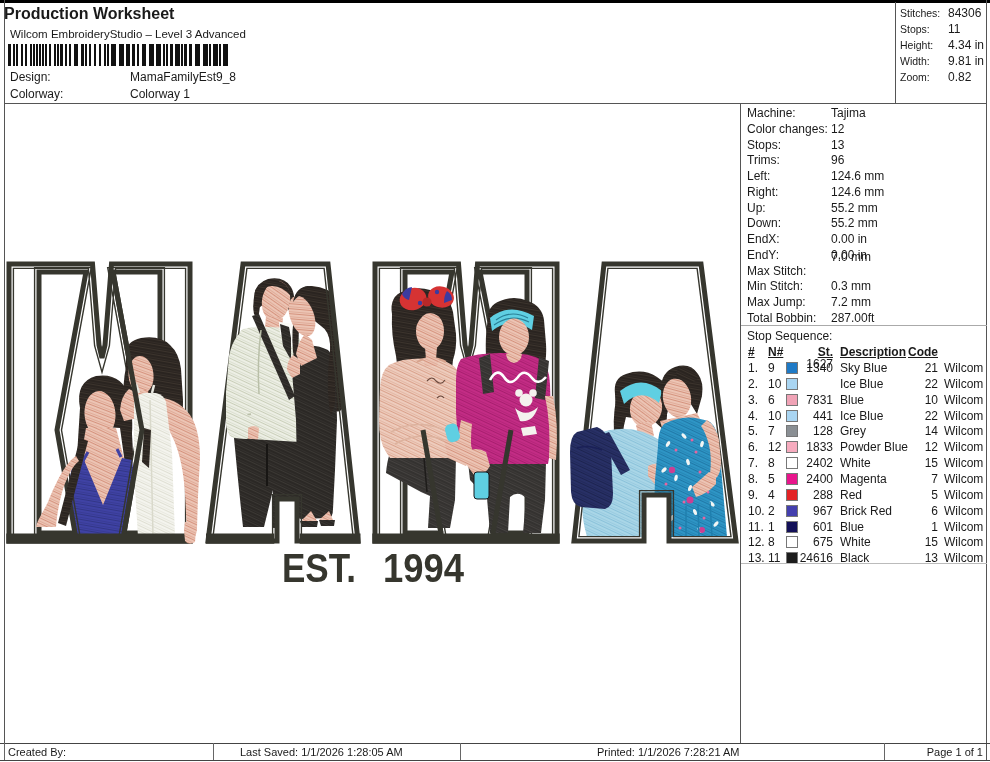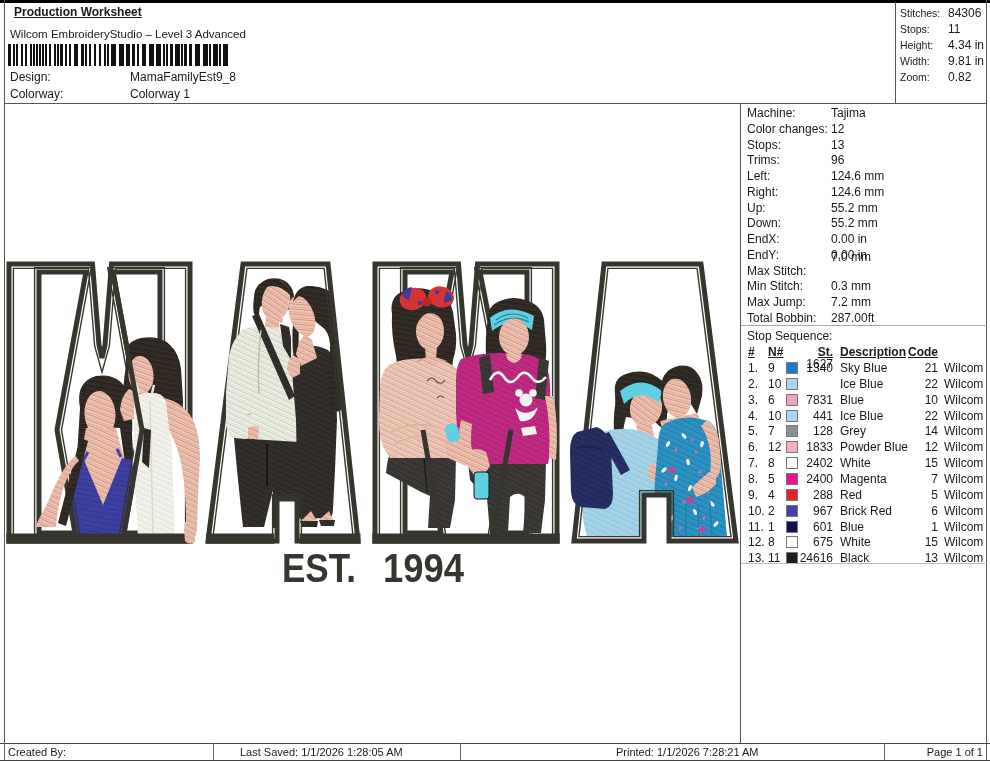--- a/index.html
+++ b/index.html
@@ -336,21 +336,21 @@
 <text x="282" y="582" font-family="Liberation Sans, sans-serif" font-size="40" font-weight="bold" fill="#36362e" textLength="74" lengthAdjust="spacingAndGlyphs">EST.</text>
 <text x="383" y="582" font-family="Liberation Sans, sans-serif" font-size="40" font-weight="bold" fill="#36362e" textLength="81" lengthAdjust="spacingAndGlyphs">1994</text>
 </svg>
 
 <div style="position:absolute;left:0;top:0;width:990px;height:3px;background:#000;"></div>
 
 <div style="position:absolute;left:4px;top:0;width:1px;height:760px;background:#555;"></div>
 
 <div style="position:absolute;left:986px;top:0;width:1px;height:760px;background:#555;"></div>
 
-<div style="position:absolute;left:14px;top:5px;font-size:12px;font-weight:bold;text-decoration:underline;">Production Worksheet</div>
+<div style="position:absolute;left:4px;top:5px;font-size:16px;font-weight:bold;">Production Worksheet</div>
 
 <div style="position:absolute;left:10px;top:28px;font-size:11.5px;">Wilcom EmbroideryStudio – Level 3 Advanced</div>
 
 <svg width="240" height="70" viewBox="0 0 240 70" style="position:absolute;left:0;top:0;">
     <rect x="8.0" y="44" width="3" height="22" fill="#111"></rect>
     <rect x="13.0" y="44" width="2" height="22" fill="#111"></rect>
     <rect x="16.0" y="44" width="2" height="22" fill="#111"></rect>
     <rect x="21.0" y="44" width="2" height="22" fill="#111"></rect>
     <rect x="25.0" y="44" width="2" height="22" fill="#111"></rect>
     <rect x="30.0" y="44" width="2" height="22" fill="#111"></rect>
@@ -563,14 +563,14 @@
 
 <div style="position:absolute;left:0;top:760px;width:990px;height:1px;background:#444;"></div>
 
 <div style="position:absolute;left:4px;top:743px;width:1px;height:17px;background:#666;"></div>
 <div style="position:absolute;left:213px;top:743px;width:1px;height:17px;background:#666;"></div>
 <div style="position:absolute;left:460px;top:743px;width:1px;height:17px;background:#666;"></div>
 <div style="position:absolute;left:884px;top:743px;width:1px;height:17px;background:#666;"></div>
 <div style="font-size:11px;">
 <div style="position:absolute;left:8px;top:746px;">Created By:</div>
 <div style="position:absolute;left:240px;top:746px;">Last Saved: 1/1/2026 1:28:05 AM</div>
-<div style="position:absolute;left:584px;top:746px;padding-left:32px;">Printed: 1/1/2026 7:28:21 AM</div>
+<div style="position:absolute;left:565px;top:746px;padding-left:32px;">Printed: 1/1/2026 7:28:21 AM</div>
 <div style="position:absolute;left:884px;top:746px;width:99px;text-align:right;">Page 1 of 1</div>
 </div>
 </body></html>

